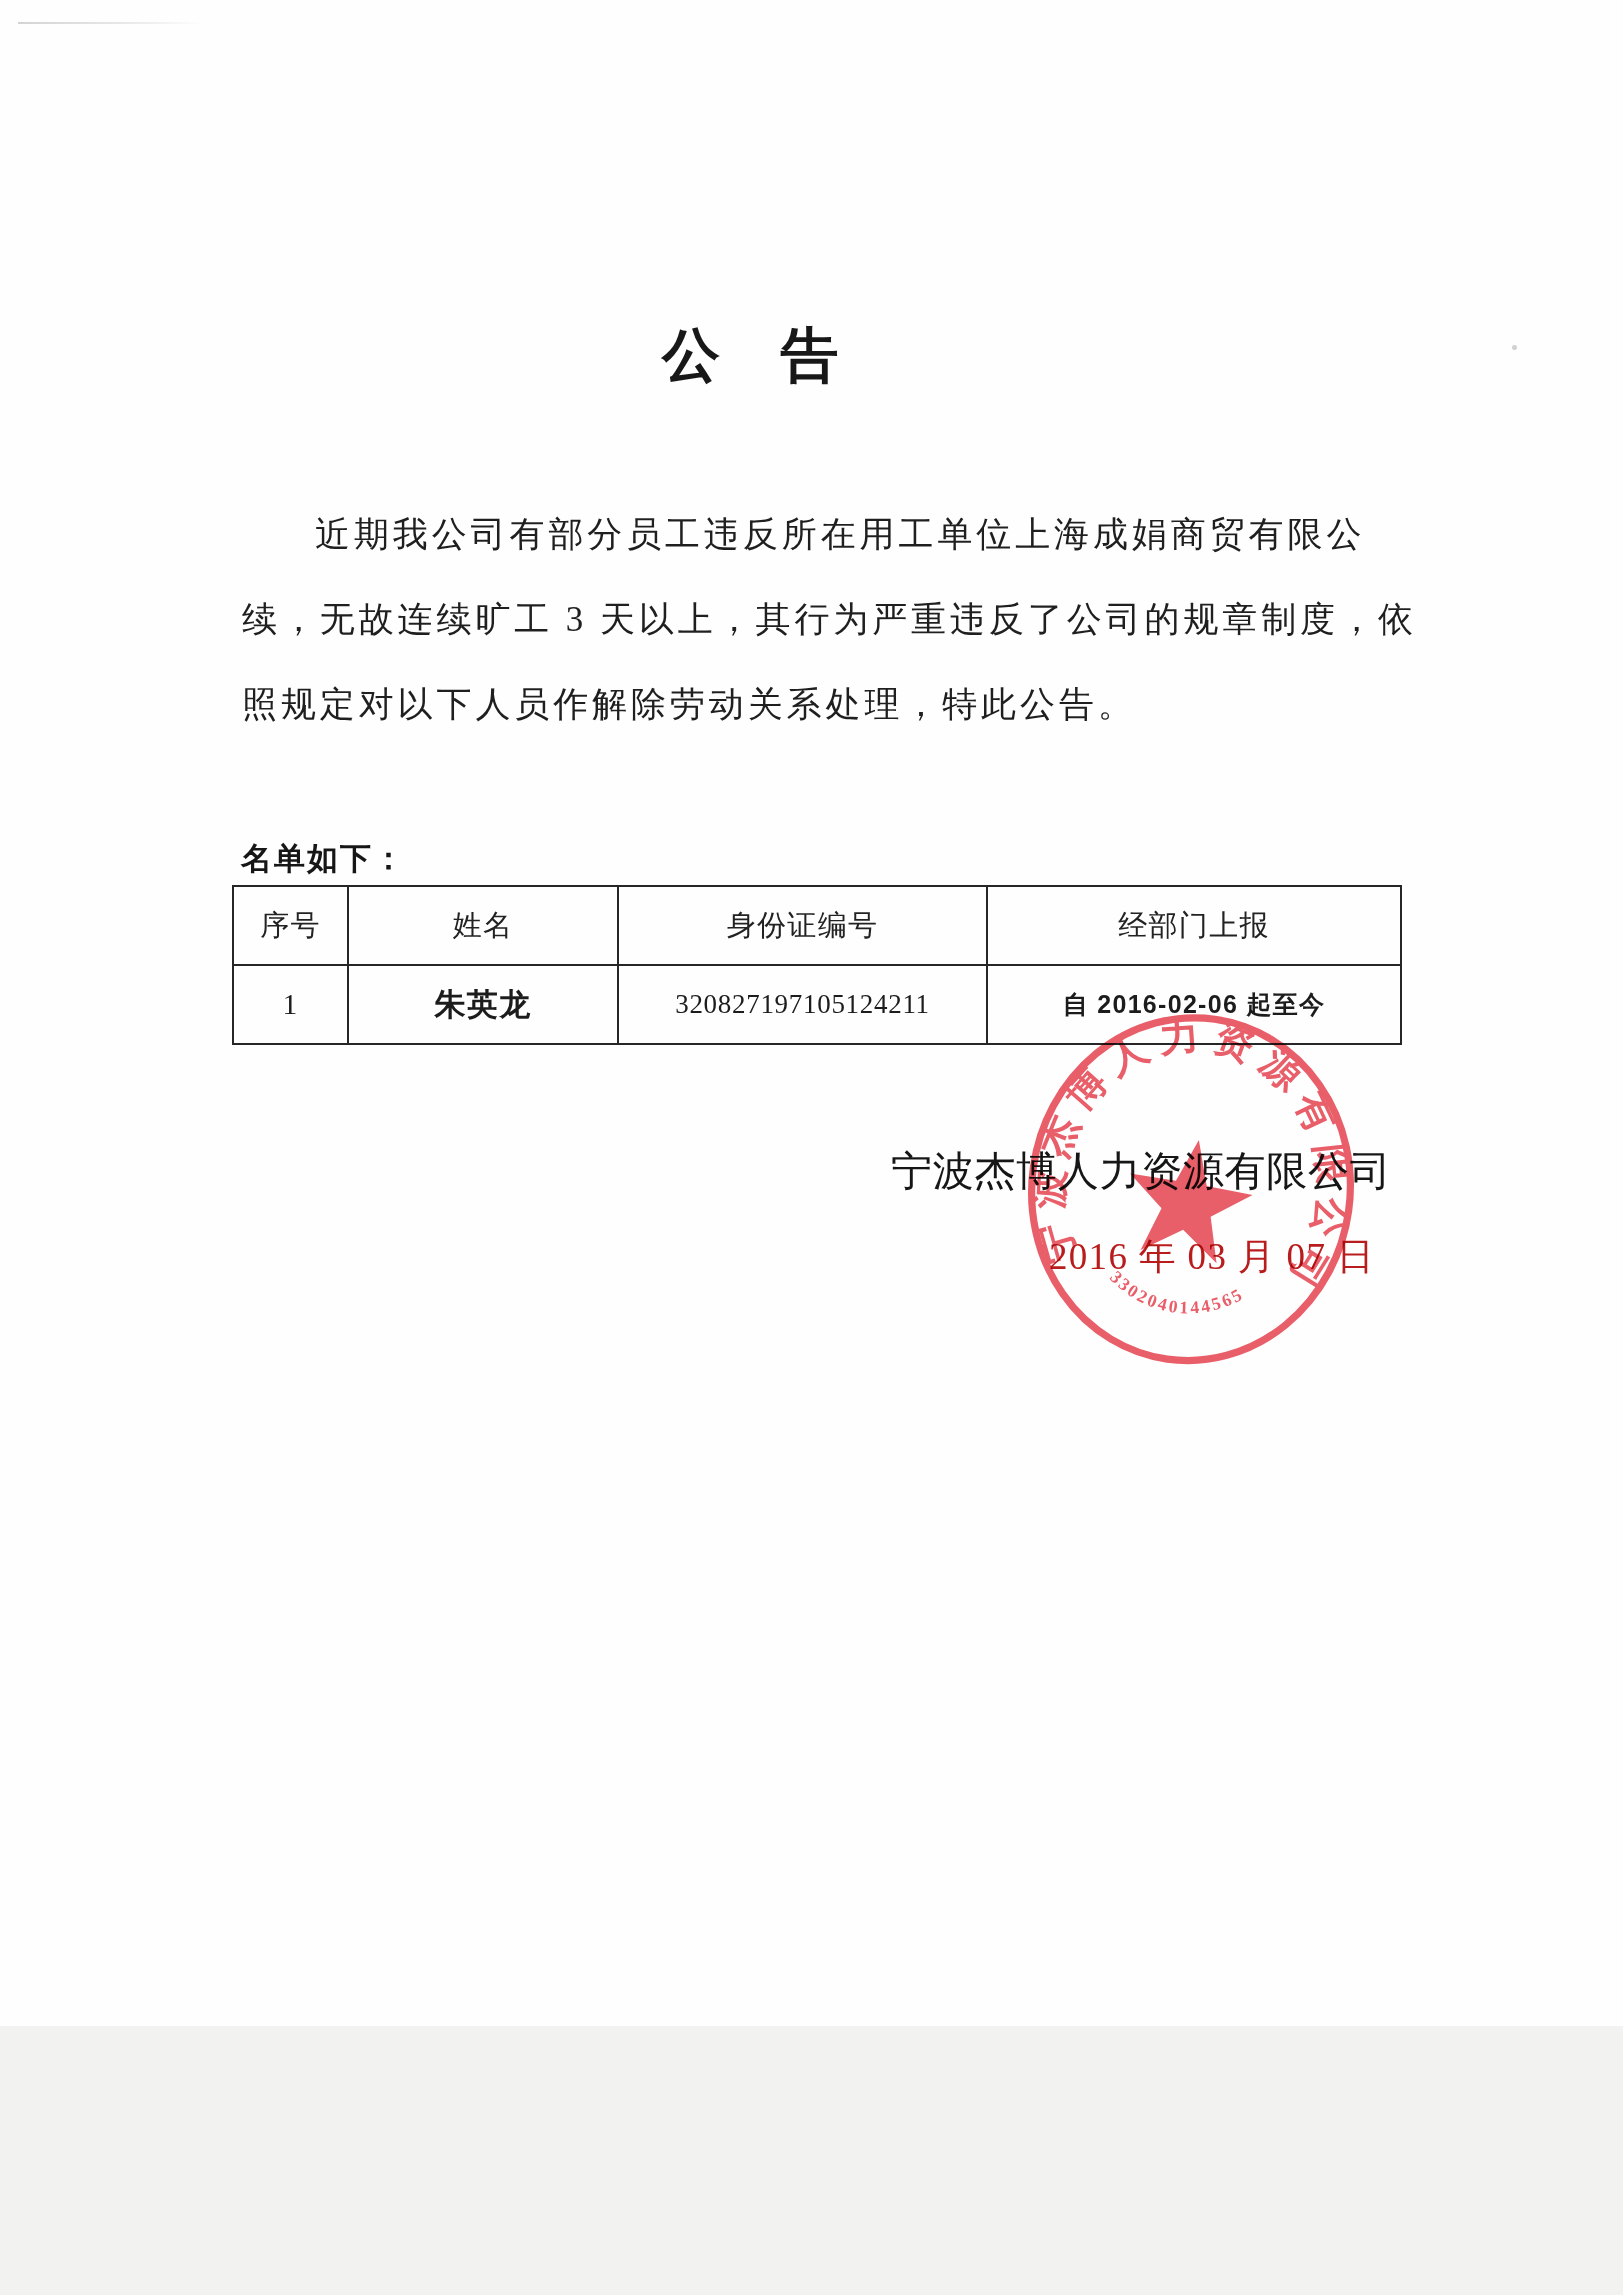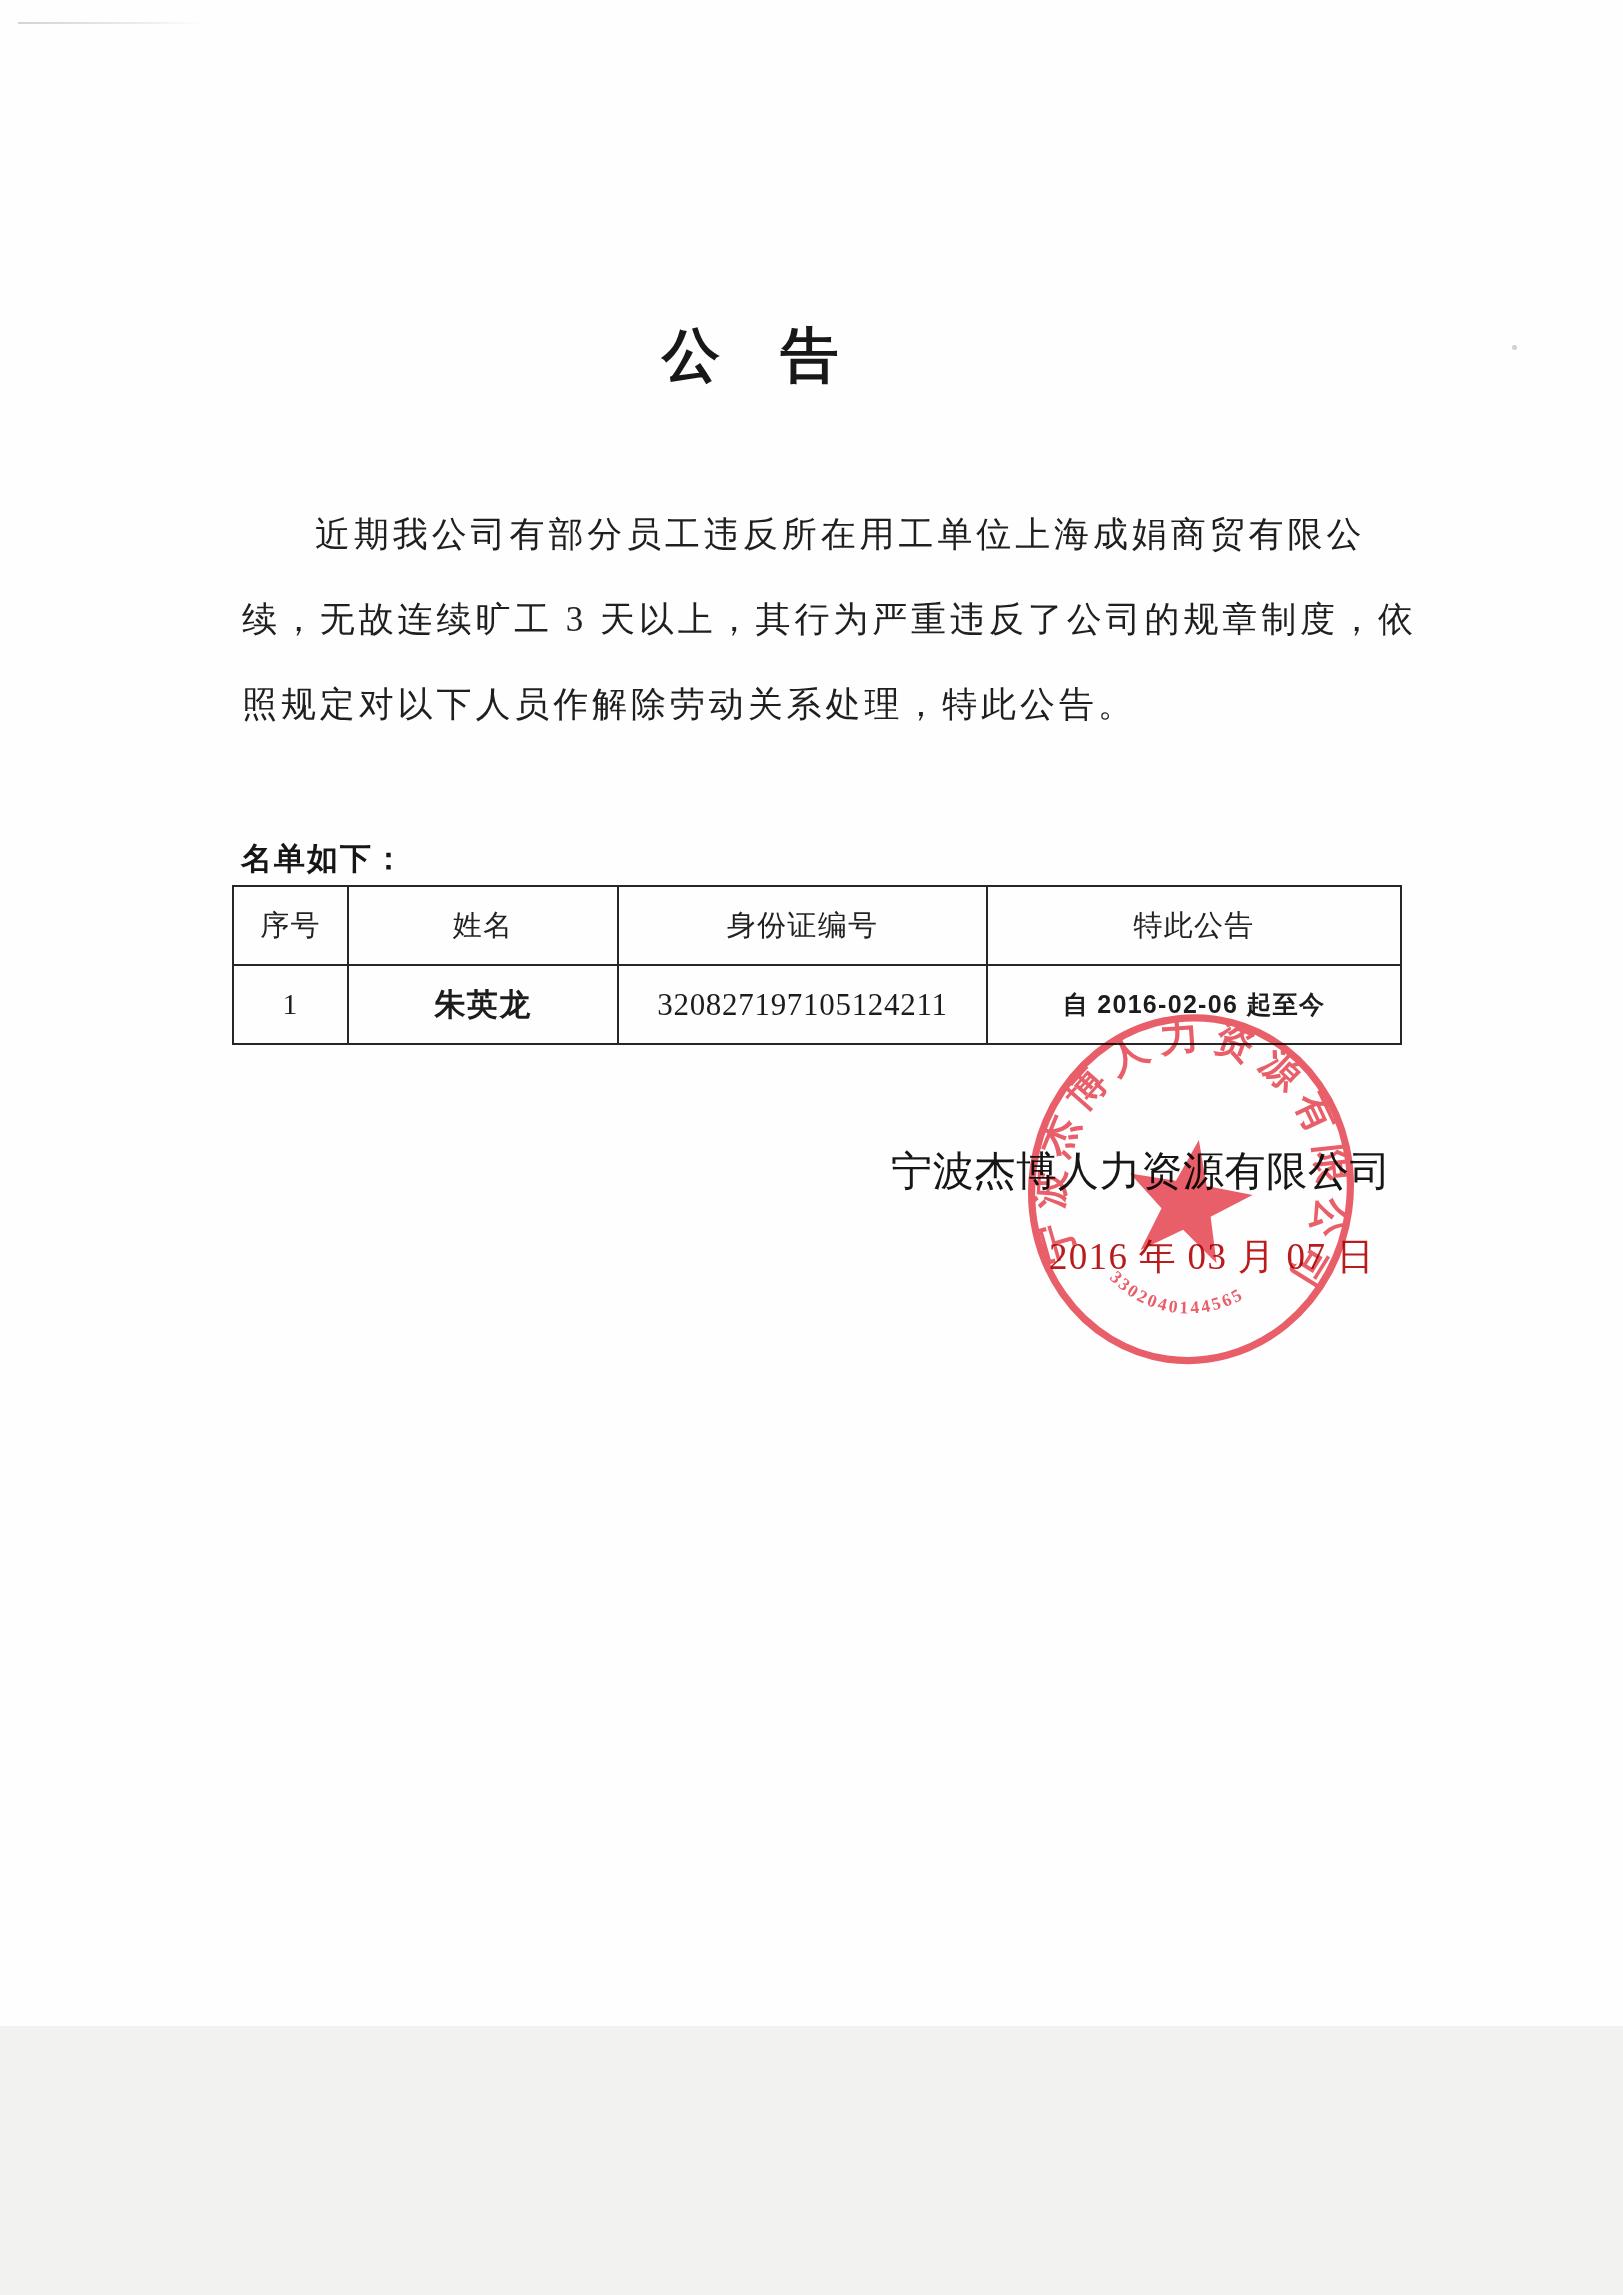--- a/index.html
+++ b/index.html
@@ -63,21 +63,21 @@
   }
   .roster-table tr.head td{ font-size:29px;color:#222; }
   .roster-table .c-no{width:113px;}
   .roster-table .c-name{width:268px;}
   .roster-table .c-id{width:367px;text-align:center;}
   .roster-table .c-time{width:412px;}
   .roster-table td.cell-name{
     font-family:"Liberation Sans","DejaVu Sans",sans-serif;
     font-weight:bold;font-size:31px;
   }
-  .roster-table td.cell-id{ font-size:31px;letter-spacing:0.7px; }
+  .roster-table td.cell-id{ font-size:27px;letter-spacing:0.7px; }
   .roster-table td.cell-time{
     font-weight:bold;font-size:25px;
     font-family:"Liberation Sans","DejaVu Sans",sans-serif;
   }
   .sig-company{
     position:absolute;left:891px;top:1144px;
     font-size:41px;letter-spacing:0.7px;white-space:nowrap;
     color:#161616;z-index:2;
   }
   .sig-date{
@@ -120,21 +120,21 @@
   </div>
 
   <div class="list-label">名单如下：</div>
 
   <table class="roster-table">
     <tbody>
       <tr class="head">
         <td class="c-no">序号</td>
         <td class="c-name">姓名</td>
         <td class="c-id">身份证编号</td>
-        <td class="c-time">特此公告</td>
+        <td class="c-time">经部门上报</td>
       </tr>
       <tr>
         <td class="c-no">1</td>
         <td class="c-name cell-name">朱英龙</td>
         <td class="c-id cell-id">320827197105124211</td>
         <td class="c-time cell-time">自 2016-02-06 起至今</td>
       </tr>
     </tbody>
   </table>
 

